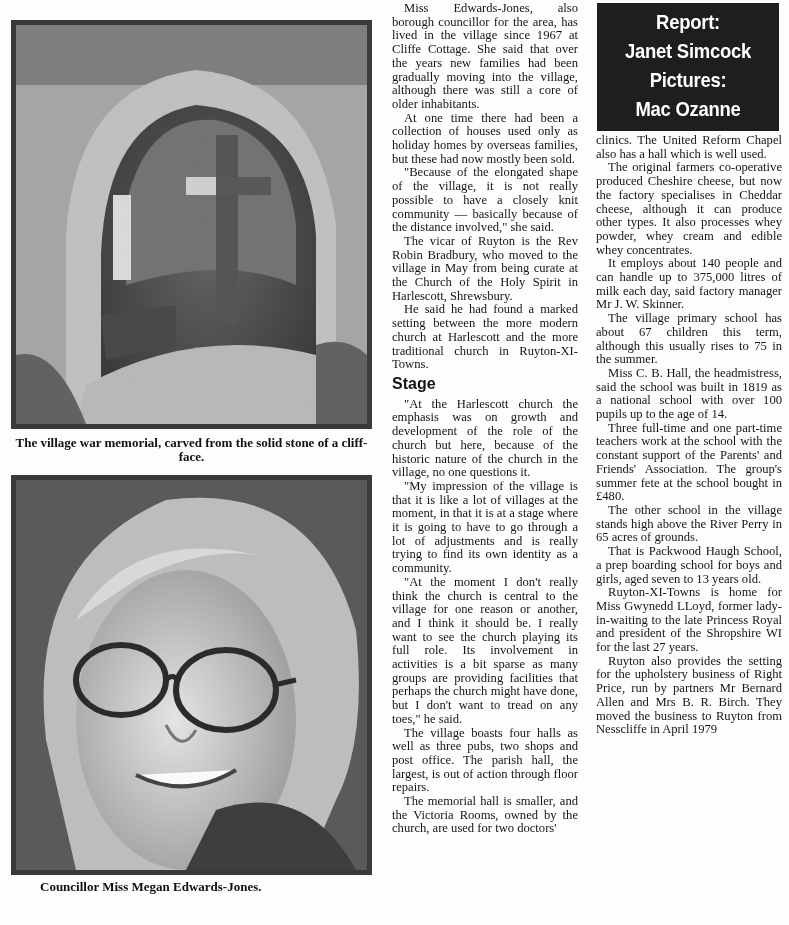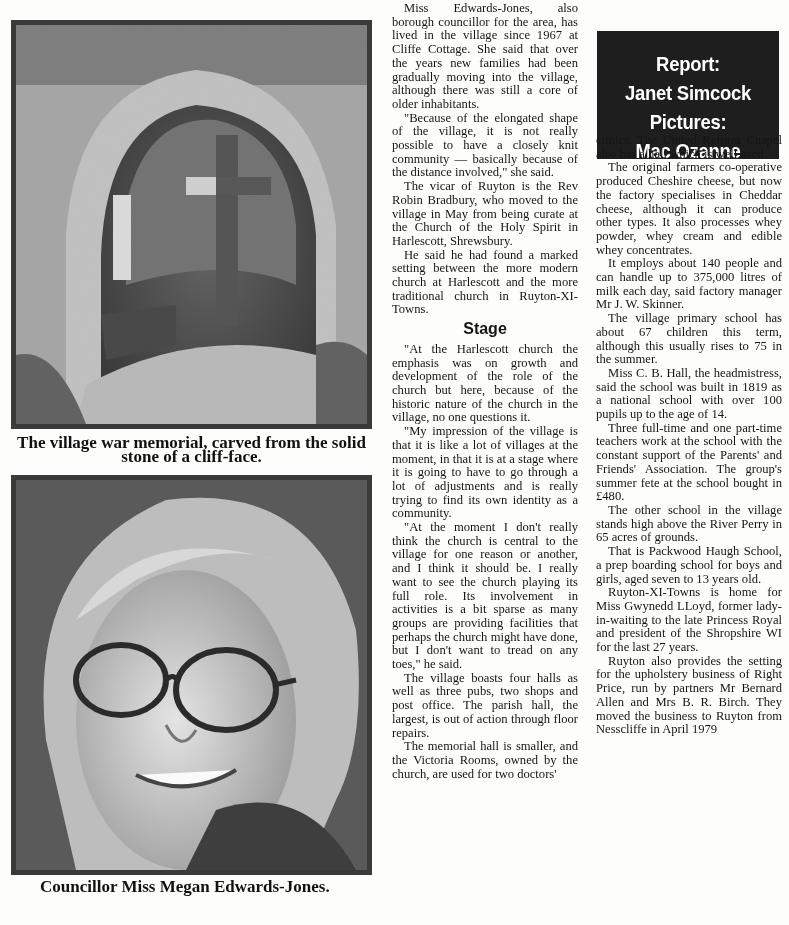--- a/index.html
+++ b/index.html
@@ -3,35 +3,35 @@
 <meta charset="utf-8">
 <style>
   html, body { margin:0; padding:0; background:#fdfdfb; }
   body { width:789px; height:925px; position:relative; overflow:hidden;
          font-family:"DejaVu Serif","Liberation Serif",serif; color:#111; }
   .photo { position:absolute; border:5px solid #3a3a3a; box-sizing:border-box; overflow:hidden; background:#888; }
   #photo1 { left:11px; top:20px; width:361px; height:409px; }
   #photo2 { left:11px; top:475px; width:361px; height:400px; }
   .caption { position:absolute; left:11px; width:361px; text-align:center;
              font-family:"Liberation Serif","DejaVu Serif",serif; font-weight:bold;
-             font-size:17px; line-height:14px; color:#111; }
+             font-size:13px; line-height:14px; color:#111; }
   #cap1 { top:436px; }
   #cap2 { top:880px; left:40px; text-align:left; }
   .col { position:absolute; top:2px; font-family:"Liberation Serif","DejaVu Serif",serif;
          font-size:12.6px; line-height:13.7px; text-align:justify; color:#151515; }
   #col-mid { left:392px; width:186px; }
   #col-right { left:596px; width:186px; top:134px; }
   .col p { margin:0; text-indent:12px; }
   .col p.noindent { text-indent:0; }
   .subhead { font-family:"Liberation Sans","DejaVu Sans",sans-serif; font-weight:bold;
-             font-size:16px; text-align:center; margin:5px 0 7px 0; text-indent:0; }
+             font-size:16px; text-align:left; margin:5px 0 7px 0; text-indent:0; }
   #banner { position:absolute; left:597px; top:3px; width:182px; height:128px; background:#1e1e1e;
             color:#fff; text-align:center; font-family:"Liberation Sans","DejaVu Sans",sans-serif;
-            font-weight:bold; font-size:21px; line-height:29px; padding-top:18px; box-sizing:border-box;
-            letter-spacing:-0.3px;margin-top:28px; }
+            font-weight:bold; font-size:21px; line-height:29px; padding-top:4px; box-sizing:border-box;
+            letter-spacing:-0.3px; }
   #banner div { transform:scaleX(0.88); }
   svg { display:block; }
 </style>
 </head>
 <body>
 
 <div id="photo1" class="photo">
   <svg width="351" height="399" viewBox="0 0 351 399">
     <defs>
       <filter id="grain1">
@@ -83,20 +83,21 @@
     <line x1="258" y1="205" x2="280" y2="200" stroke="#2b2b2b" stroke-width="5"></line>
     <path d="M120 295 Q170 320 220 290" stroke="#444" stroke-width="4" fill="#fafafa"></path>
     <path d="M150 245 Q165 275 180 250" stroke="#777" stroke-width="3" fill="none"></path>
     <path d="M200 330 Q290 300 340 390 L170 390 Z" fill="#3e3e3e"></path>
   </svg>
 </div>
 <div id="cap2" class="caption">Councillor Miss Megan Edwards-Jones.</div>
 
 <div id="col-mid" class="col">
   <p>Miss Edwards-Jones, also borough councillor for the area, has lived in the village since 1967 at Cliffe Cottage. She said that over the years new families had been gradually moving into the village, although there was still a core of older inhabitants.</p>
+  <p>At one time there had been a collection of houses used only as holiday homes by overseas families, but these had now mostly been sold.</p>
   <p>"Because of the elongated shape of the village, it is not really possible to have a closely knit community — basically because of the distance involved," she said.</p>
   <p>The vicar of Ruyton is the Rev Robin Bradbury, who moved to the village in May from being curate at the Church of the Holy Spirit in Harlescott, Shrewsbury.</p>
   <p>He said he had found a marked setting between the more modern church at Harlescott and the more traditional church in Ruyton-XI-Towns.</p>
   <div class="subhead">Stage</div>
   <p>"At the Harlescott church the emphasis was on growth and development of the role of the church but here, because of the historic nature of the church in the village, no one questions it.</p>
   <p>"My impression of the village is that it is like a lot of villages at the moment, in that it is at a stage where it is going to have to go through a lot of adjustments and is really trying to find its own identity as a community.</p>
   <p>"At the moment I don't really think the church is central to the village for one reason or another, and I think it should be. I really want to see the church playing its full role. Its involvement in activities is a bit sparse as many groups are providing facilities that perhaps the church might have done, but I don't want to tread on any toes," he said.</p>
   <p>The village boasts four halls as well as three pubs, two shops and post office. The parish hall, the largest, is out of action through floor repairs.</p>
   <p>The memorial hall is smaller, and the Victoria Rooms, owned by the church, are used for two doctors'</p>
 </div>

